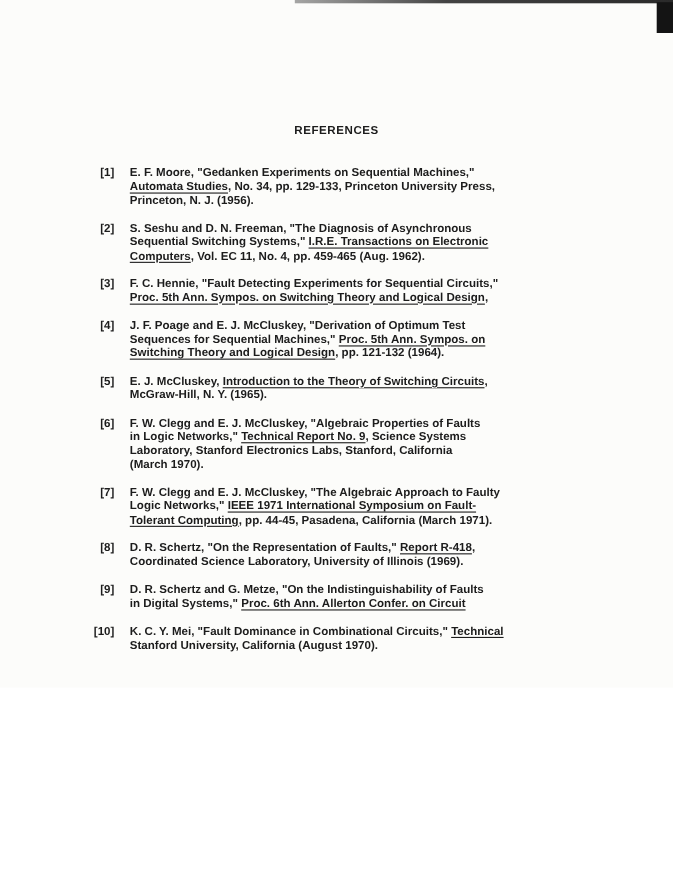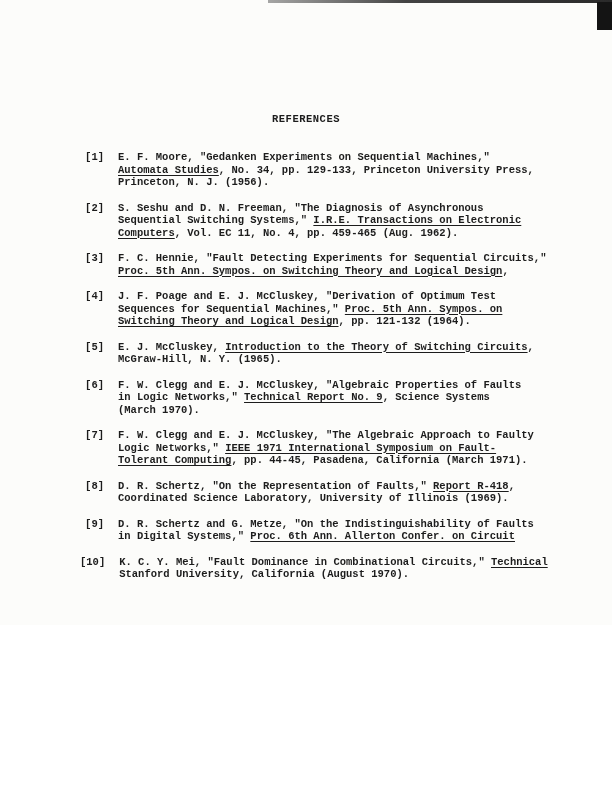--- a/index.html
+++ b/index.html
@@ -3,21 +3,21 @@
 <meta charset="utf-8">
 <style>
   html, body { margin: 0; padding: 0; }
   body { background: #ffffff; }
   .page {
     position: relative;
     width: 612px;
     height: 625px;
     background: #fcfcfa;
     overflow: hidden;
-    font-family: Liberation Mono, monospace;
+    font-family: Liberation Sans, sans-serif;
     font-size: 10.5px;
     font-weight: bold;
     color: #1c1c1c;
     box-sizing: border-box;
   }
   
   .top-band {
     position: absolute;
     top: 0; right: 0;
     width: 344px; height: 3px;
@@ -124,20 +124,21 @@
         <div class="ref-body">
           <div class="ref-line"><span>E. J. McCluskey, </span><span class="u">Introduction to the Theory of Switching Circuits</span><span>,</span></div>
           <div class="ref-line"><span>McGraw-Hill, N. Y. (1965).</span></div>
         </div>
       </div>
       <div class="ref">
         <span class="ref-label">[6]</span>
         <div class="ref-body">
           <div class="ref-line"><span>F. W. Clegg and E. J. McCluskey, "Algebraic Properties of Faults</span></div>
           <div class="ref-line"><span>in Logic Networks," </span><span class="u">Technical Report No. 9</span><span>, Science Systems</span></div>
+          <div class="ref-line"><span>Laboratory, Stanford Electronics Labs, Stanford, California</span></div>
           <div class="ref-line"><span>(March 1970).</span></div>
         </div>
       </div>
       <div class="ref">
         <span class="ref-label">[7]</span>
         <div class="ref-body">
           <div class="ref-line"><span>F. W. Clegg and E. J. McCluskey, "The Algebraic Approach to Faulty</span></div>
           <div class="ref-line"><span>Logic Networks," </span><span class="u">IEEE 1971 International Symposium on Fault-</span></div>
           <div class="ref-line"><span class="u">Tolerant Computing</span><span>, pp. 44-45, Pasadena, California (March 1971).</span></div>
         </div>

